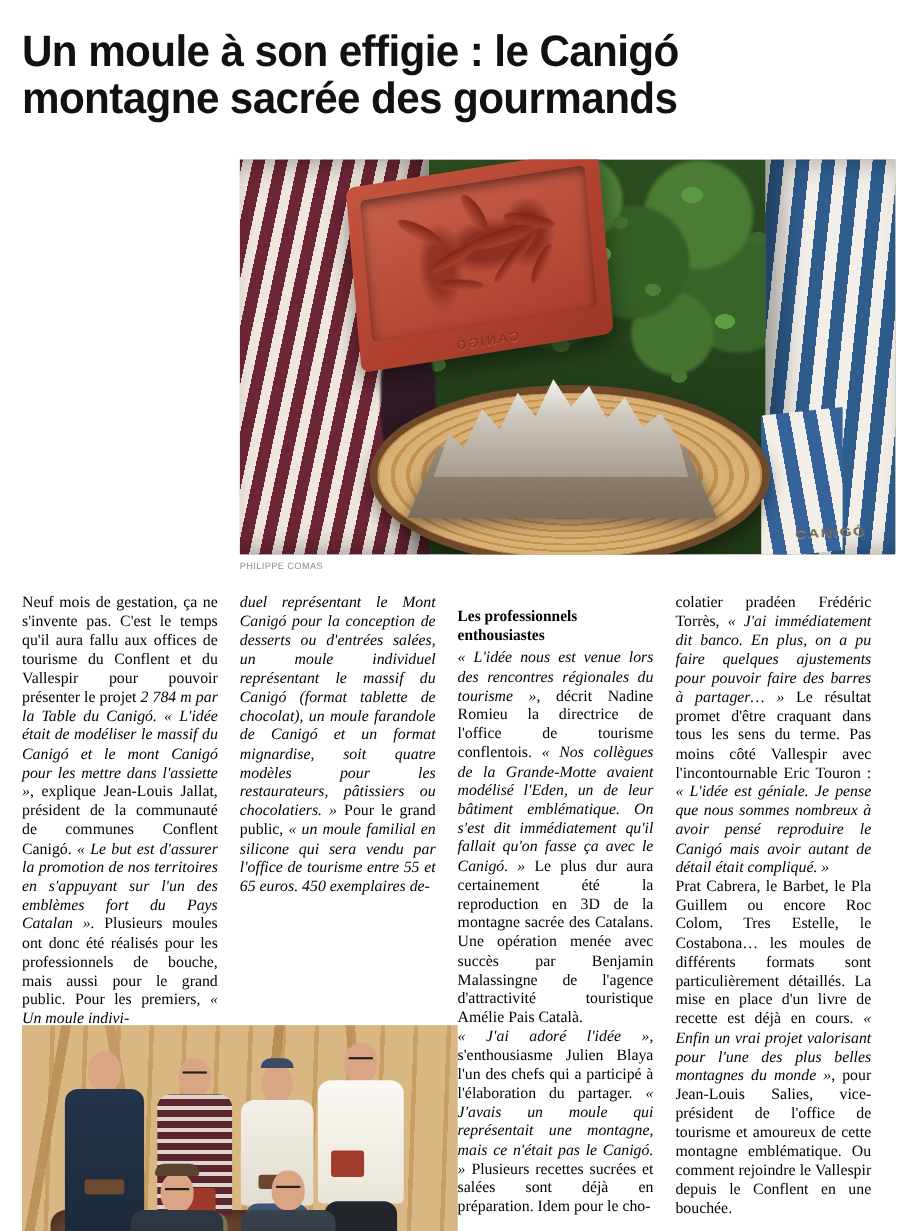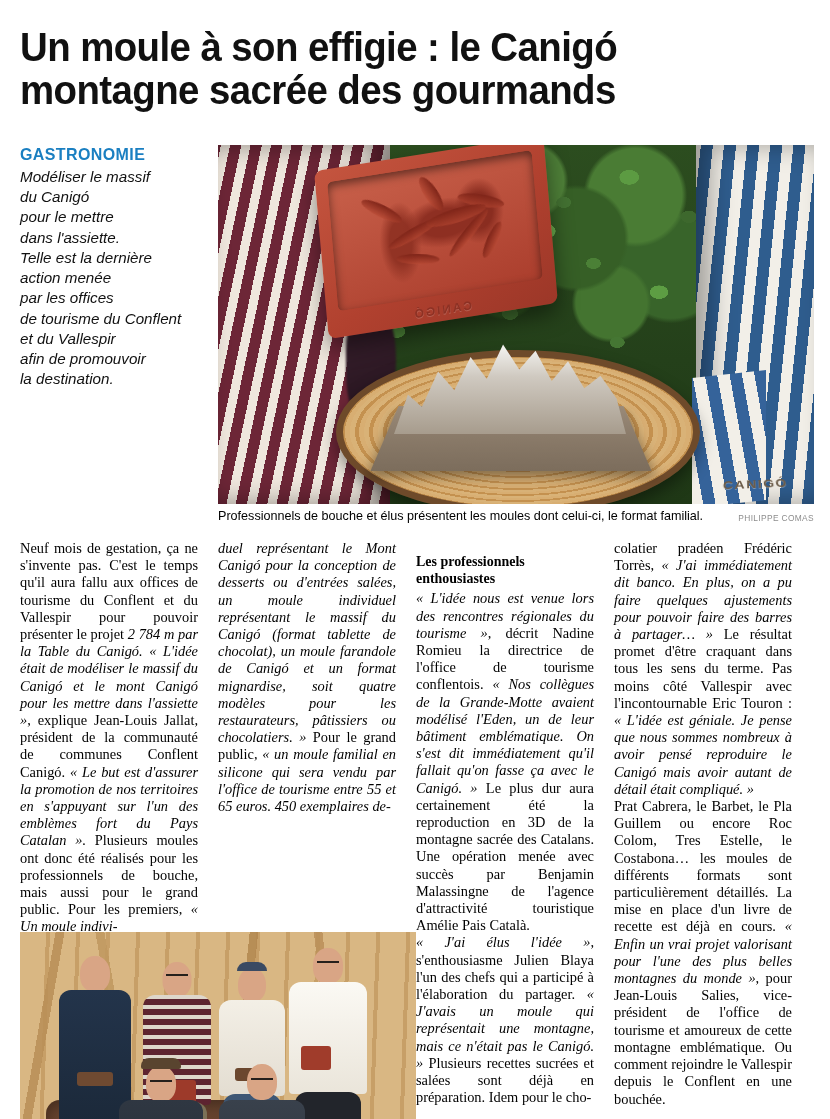--- a/index.html
+++ b/index.html
@@ -360,34 +360,20 @@
 <body>
 
 <div class="page">
 
   <h1 class="headline">Un moule à son effigie : le Canigó montagne sacrée des gourmands</h1>
 
   <div class="body-area">
 
     <div class="top-band">
 
-      <div class="standfirst-col">
-        <div class="kicker">GASTRONOMIE</div>
-        <div class="standfirst">Modéliser le massif
-du Canigó
-pour le mettre
-dans l'assiette.
-Telle est la dernière
-action menée
-par les offices
-de tourisme du Conflent
-et du Vallespir
-afin de promouvoir
-la destination.</div>
-      </div>
 
       <figure class="lead-figure" style="margin:0">
         <div class="photo photo-lead">
           <div class="lead-bg"></div>
           <div class="ivy"></div>
           <div class="person-left"></div>
           <div class="person-right"></div>
 
           <div class="wood-slice"></div>
           <div class="relief-base"></div>
@@ -402,40 +388,39 @@
               <span class="ridge" style="left:52%;top:52%;width:58px;height:10px;transform:rotate(-44deg)"></span>
               <span class="ridge" style="left:62%;top:28%;width:48px;height:12px;transform:rotate(18deg)"></span>
               <span class="ridge" style="left:30%;top:66%;width:44px;height:10px;transform:rotate(10deg)"></span>
               <span class="ridge" style="left:68%;top:60%;width:38px;height:11px;transform:rotate(-60deg)"></span>
               <span class="ridge" style="left:46%;top:36%;width:62px;height:14px;transform:rotate(-8deg)"></span>
             </div>
             <div class="mould-label">CANIGÓ</div>
           </div>
         </div>
         <figcaption class="caption-row">
-          <span class="caption">Professionnels de bouche et élus présentent les moules dont celui-ci, le format familial.</span>
           <span class="credit">PHILIPPE COMAS</span>
         </figcaption>
       </figure>
     </div>
 
     <div class="cols">
 
       <div class="col col-1">
         <p><span>Neuf mois de gestation, ça ne s'invente pas. C'est le temps qu'il aura fallu aux offices de tourisme du Conflent et du Vallespir pour pouvoir présenter le projet </span><em>2 784 m par la Table du Canigó.</em><span> </span><em>« L'idée était de modéliser le massif du Canigó et le mont Canigó pour les mettre dans l'assiette »</em><span>, explique Jean-Louis Jallat, président de la communauté de communes Conflent Canigó. </span><em>« Le but est d'assurer la promotion de nos territoires en s'appuyant sur l'un des emblèmes fort du Pays Catalan ».</em><span> Plusieurs moules ont donc été réalisés pour les professionnels de bouche, mais aussi pour le grand public. Pour les premiers, </span><em>« Un moule indivi-</em></p>
       </div>
 
       <div class="col col-2">
         <p><em>duel représentant le Mont Canigó pour la conception de desserts ou d'entrées salées, un moule individuel représentant le massif du Canigó (format tablette de chocolat), un moule farandole de Canigó et un format mignardise, soit quatre modèles pour les restaurateurs, pâtissiers ou chocolatiers. »</em><span> Pour le grand public, </span><em>« un moule familial en silicone qui sera vendu par l'office de tourisme entre 55 et 65 euros. 450 exemplaires de-</em></p>
       </div>
 
       <div class="col col-3">
         <p class="subhead">Les professionnels enthousiastes</p>
         <p><em>« L'idée nous est venue lors des rencontres régionales du tourisme »</em><span>, décrit Nadine Romieu la directrice de l'office de tourisme conflentois. </span><em>« Nos collègues de la Grande-Motte avaient modélisé l'Eden, un de leur bâtiment emblématique. On s'est dit immédiatement qu'il fallait qu'on fasse ça avec le Canigó. »</em><span> Le plus dur aura certainement été la reproduction en 3D de la montagne sacrée des Catalans. Une opération menée avec succès par Benjamin Malassingne de l'agence d'attractivité touristique Amélie Pais Català.</span></p>
-        <p><em>« J'ai élus l'idée »</em><span>, s'enthousiasme Julien Blaya l'un des chefs qui a participé à l'élaboration du partager. </span><em>« J'avais un moule qui représentait une montagne, mais ce n'était pas le Canigó. »</em><span> Plusieurs recettes sucrées et salées sont déjà en préparation. Idem pour le cho-</span></p>
+        <p><em>« J'ai adoré l'idée »</em><span>, s'enthousiasme Julien Blaya l'un des chefs qui a participé à l'élaboration du partager. </span><em>« J'avais un moule qui représentait une montagne, mais ce n'était pas le Canigó. »</em><span> Plusieurs recettes sucrées et salées sont déjà en préparation. Idem pour le cho-</span></p>
       </div>
 
       <div class="col col-4">
         <p><span>colatier pradéen Frédéric Torrès, </span><em>« J'ai immédiatement dit banco. En plus, on a pu faire quelques ajustements pour pouvoir faire des barres à partager… »</em><span> Le résultat promet d'être craquant dans tous les sens du terme. Pas moins côté Vallespir avec l'incontournable Eric Touron : </span><em>« L'idée est géniale. Je pense que nous sommes nombreux à avoir pensé reproduire le Canigó mais avoir autant de détail était compliqué. »</em></p>
         <p><span>Prat Cabrera, le Barbet, le Pla Guillem ou encore Roc Colom, Tres Estelle, le Costabona… les moules de différents formats sont particulièrement détaillés. La mise en place d'un livre de recette est déjà en cours. </span><em>« Enfin un vrai projet valorisant pour l'une des plus belles montagnes du monde »</em><span>, pour Jean-Louis Salies, vice-président de l'office de tourisme et amoureux de cette montagne emblématique. Ou comment rejoindre le Vallespir depuis le Conflent en une bouchée.</span></p>
         <p class="byline">Philippe Comas</p>
       </div>
 
       <figure class="group-figure" style="margin:0">
         <div class="photo photo-group">

